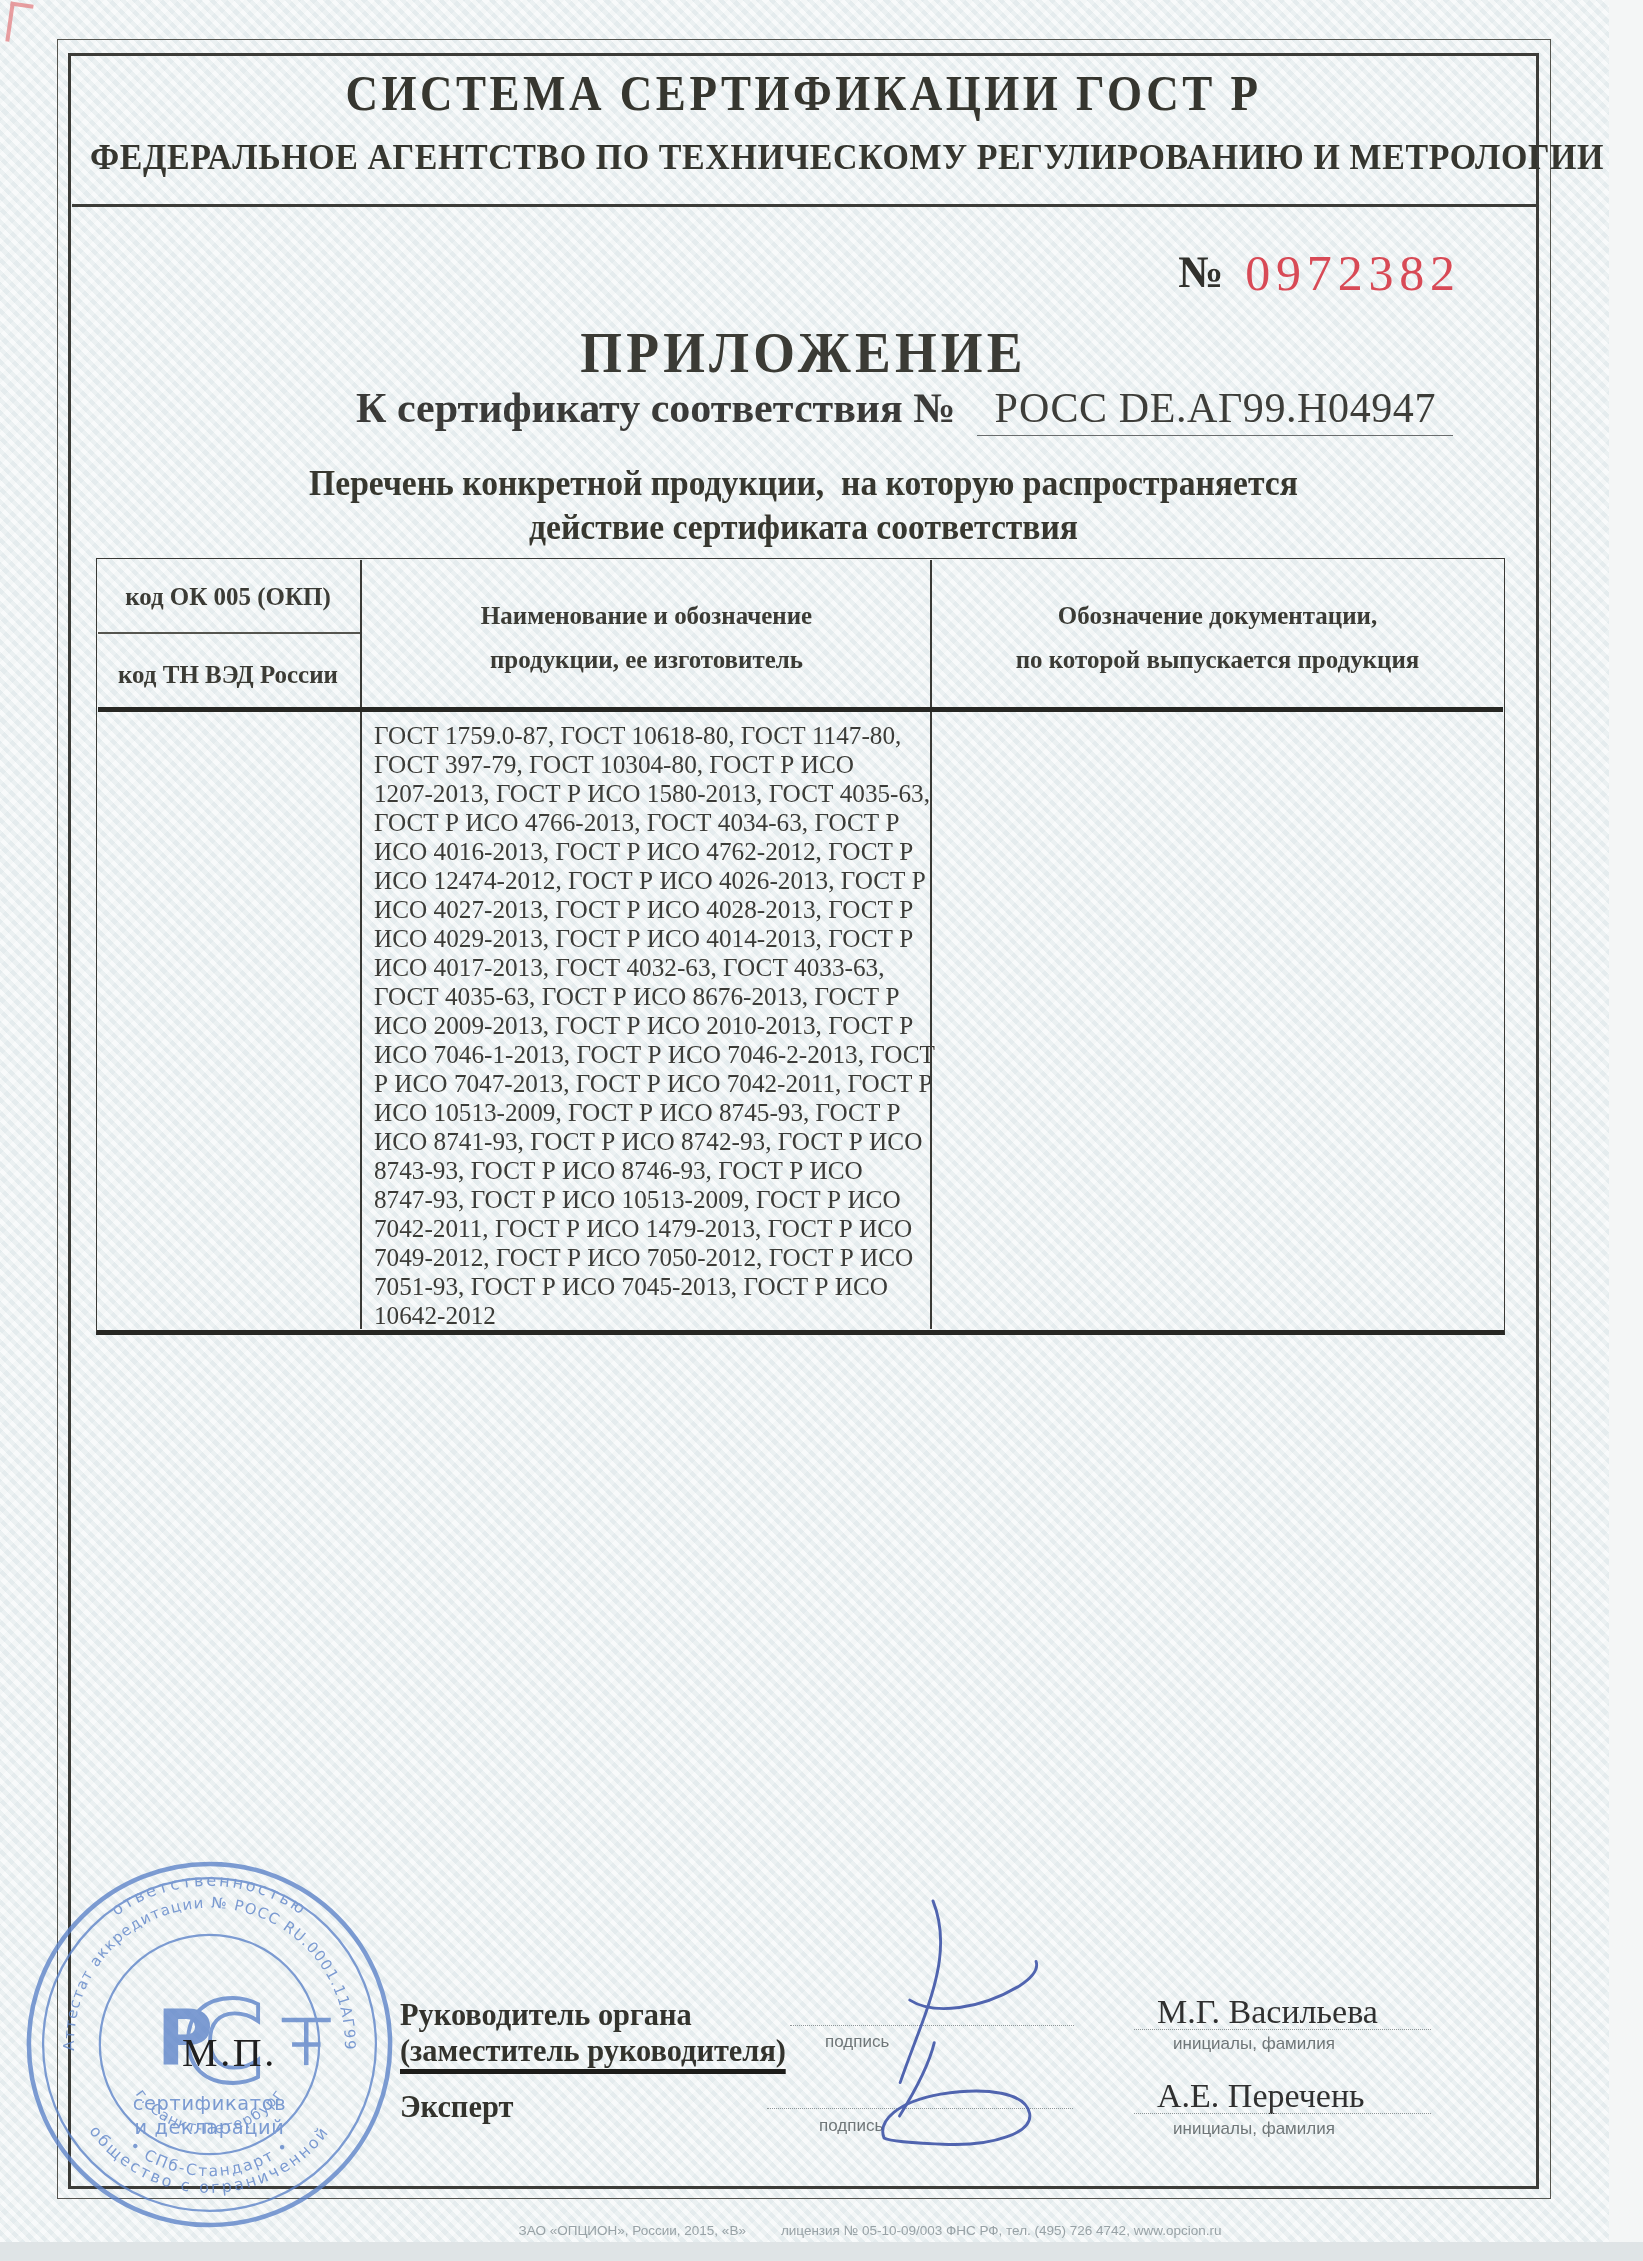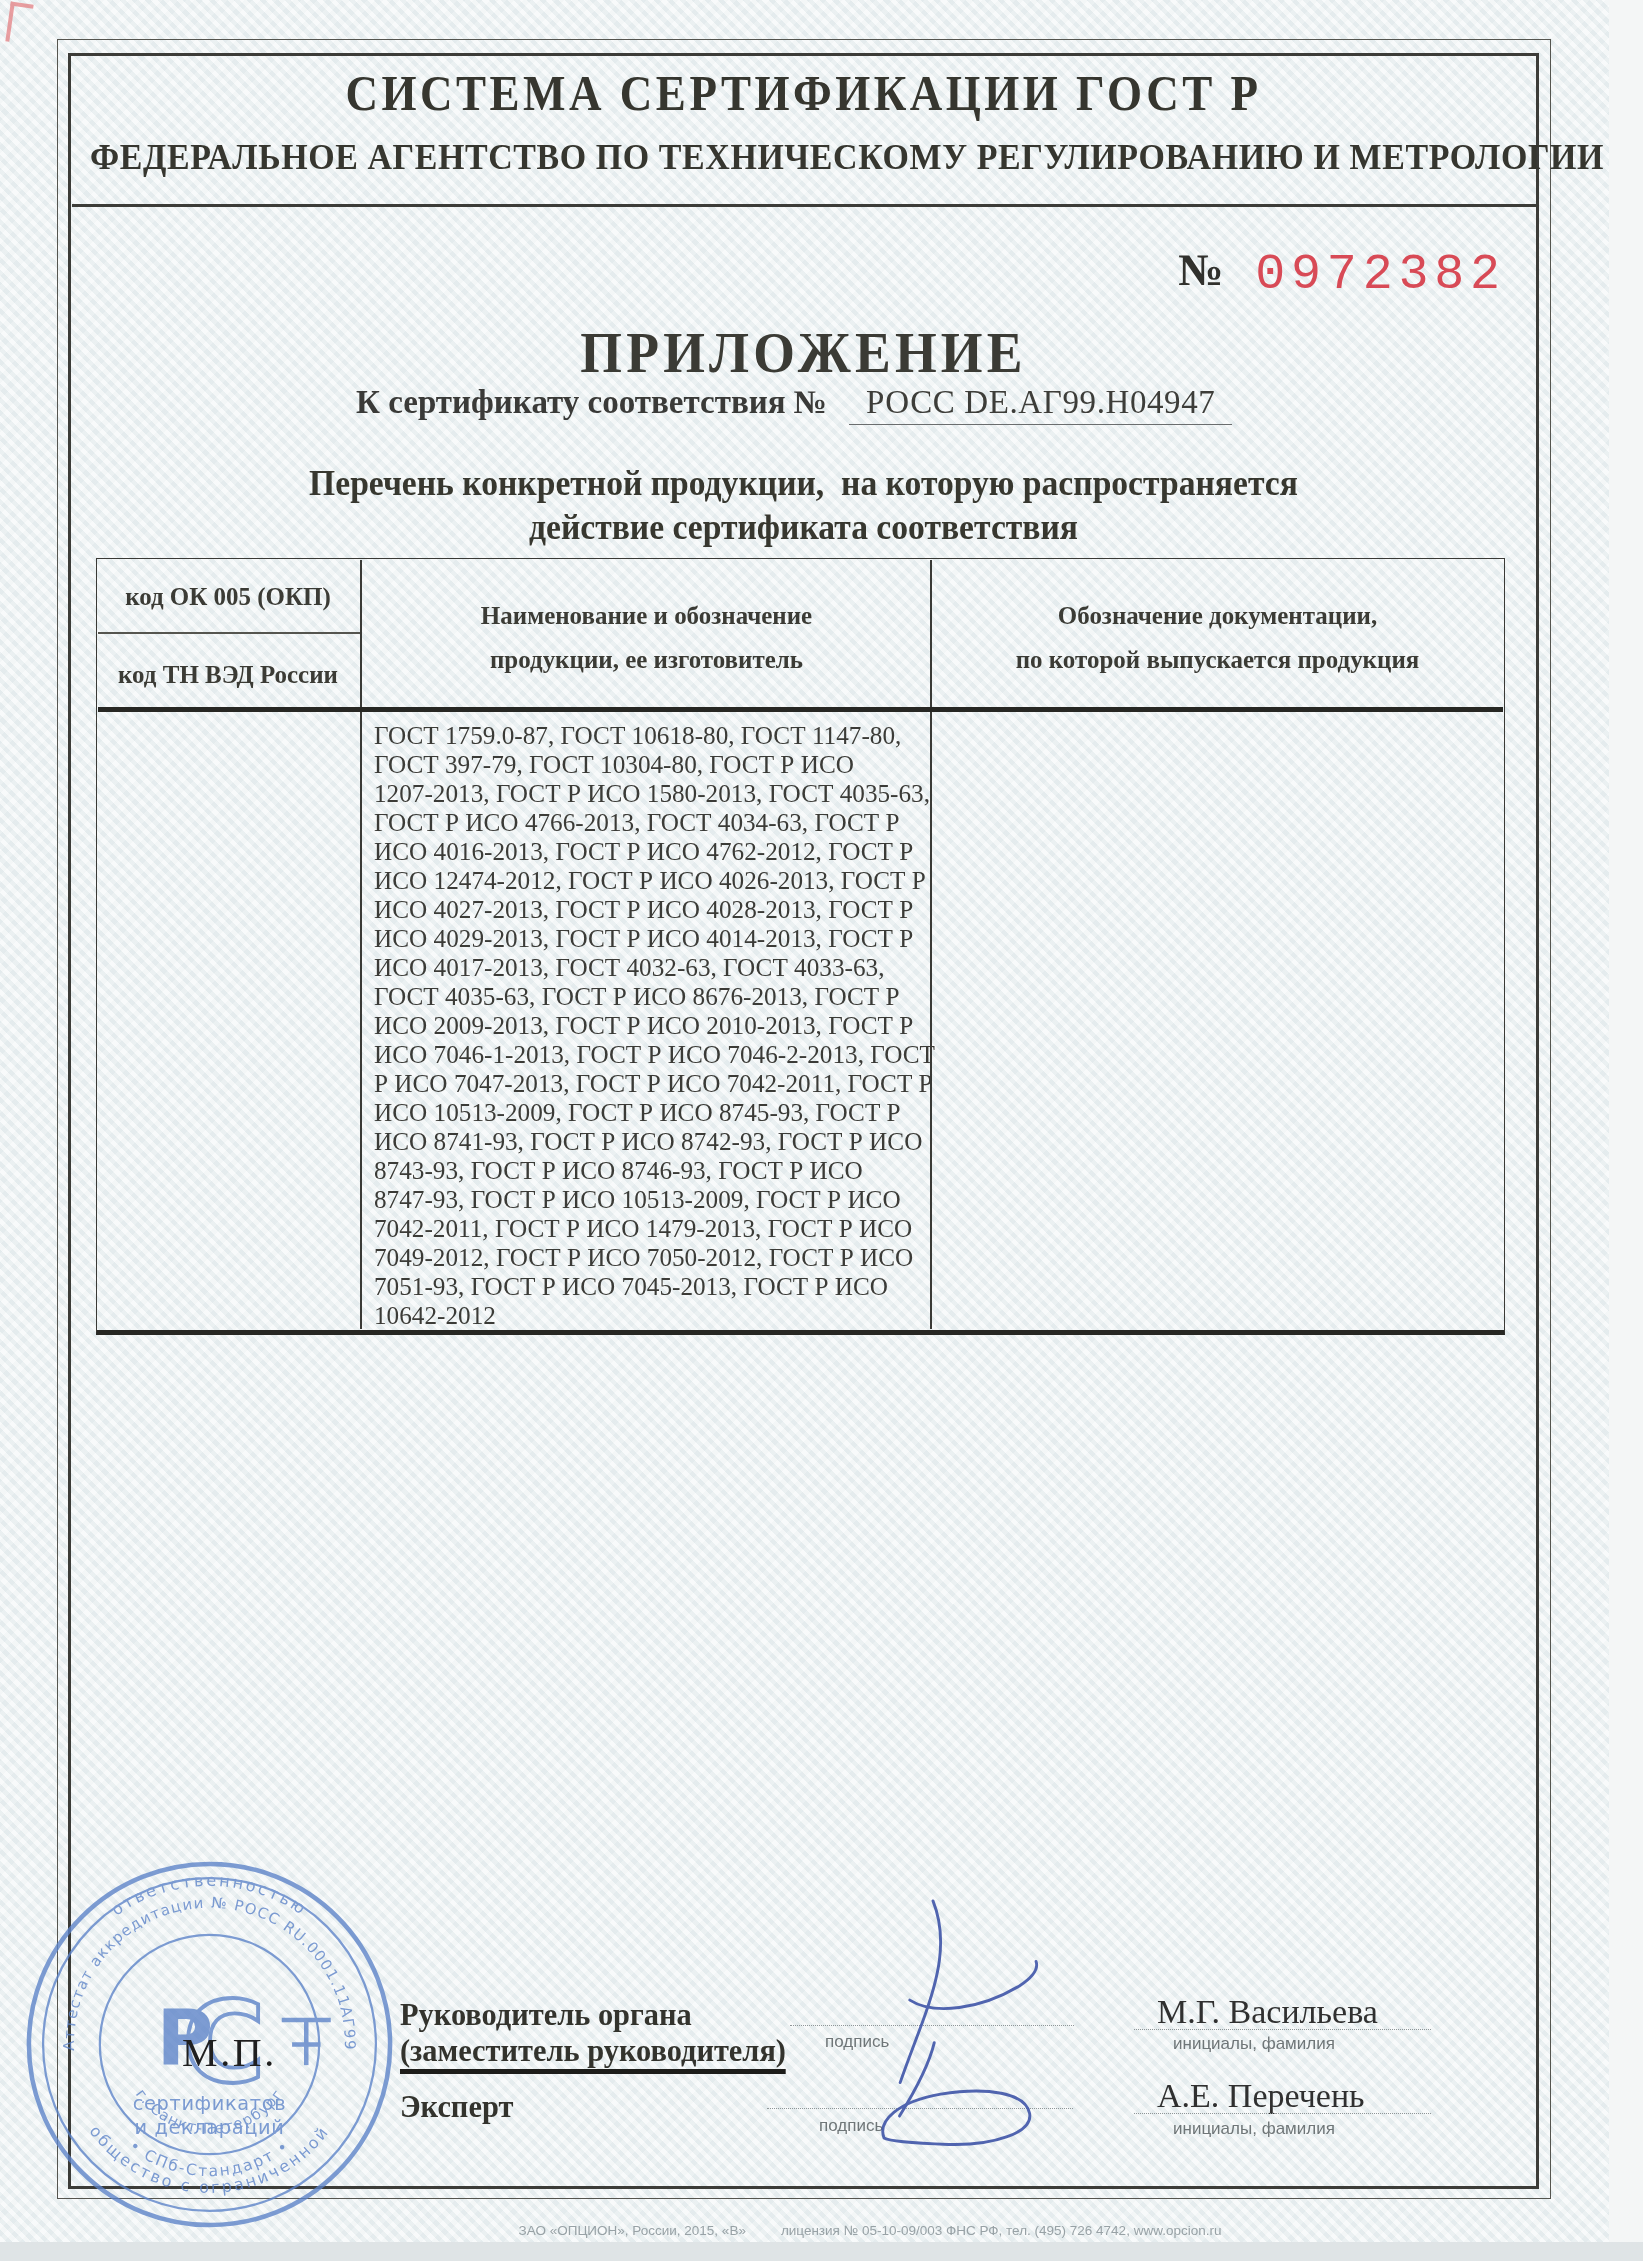--- a/index.html
+++ b/index.html
@@ -15,23 +15,23 @@
   .frame{position:absolute;background:transparent;}
   #outer-frame{left:57px;top:39px;width:1492px;height:2158px;border:1.9px solid #55554f;}
   #inner-frame{left:68px;top:53px;width:1465px;height:2130px;border:3.2px solid #3c3c38;}
   #header-rule{left:72px;top:204px;width:1465px;height:2.6px;background:#3c3c38;}
   .centered{left:68px;width:1471px;text-align:center;}
   .bold{font-weight:bold;}
   #system-title{top:64px;font-size:50px;letter-spacing:3.9px;transform:scaleX(.90);transform-origin:center top;white-space:nowrap;color:#36362f;}
   #agency-title{top:138px;font-size:35px;letter-spacing:0.6px;transform:scaleX(.97);transform-origin:center top;white-space:nowrap;color:#36362f;}
   #blank-number{left:1178px;top:244px;white-space:nowrap;}
   #blank-number .nosign{font-size:45px;font-weight:bold;color:#31312d;}
-  #blank-number .digits{font-family:Liberation Mono, monospace;font-size:50px;color:#d84a56;letter-spacing:5.8px;margin-left:32px;vertical-align:-2.6px;}
+  #blank-number .digits{font-family:Liberation Serif, serif;font-size:50px;color:#d84a56;letter-spacing:5.8px;margin-left:22px;vertical-align:-2.6px;}
   #doc-title{top:320px;font-size:57px;font-weight:bold;letter-spacing:4.5px;transform:scaleX(.94);transform-origin:center top;color:#3b3b35;}
-  #cert-line{left:356px;top:384px;white-space:nowrap;font-size:33px;}
+  #cert-line{left:356px;top:384px;white-space:nowrap;font-size:42px;}
   #cert-line .lbl{font-weight:bold;letter-spacing:0px;}
   #cert-line .num{display:inline-block;margin-left:22px;padding:0 17px 2.6px 17px;border-bottom:1.9px solid #6a6d6e;letter-spacing:0.6px;color:#3d3d39;}
   .subtitle{font-size:35px;font-weight:bold;white-space:pre;transform:scaleX(.96);transform-origin:center top;color:#37372f;}
   #subtitle-1{top:464px;}
   #subtitle-2{top:508px;}
   
   #spec-table{left:96px;top:558px;width:1407px;height:771px;border:1.9px solid #3a3a36;border-bottom-width:5.8px;border-bottom-color:#272723;}
   #col-div-1{left:360px;top:560px;width:1.9px;height:769px;background:#3a3a36;}
   #col-div-2{left:930px;top:560px;width:1.9px;height:769px;background:#3a3a36;}
   #head-sep{left:98px;top:707px;width:1405px;height:5.2px;background:#272723;}

